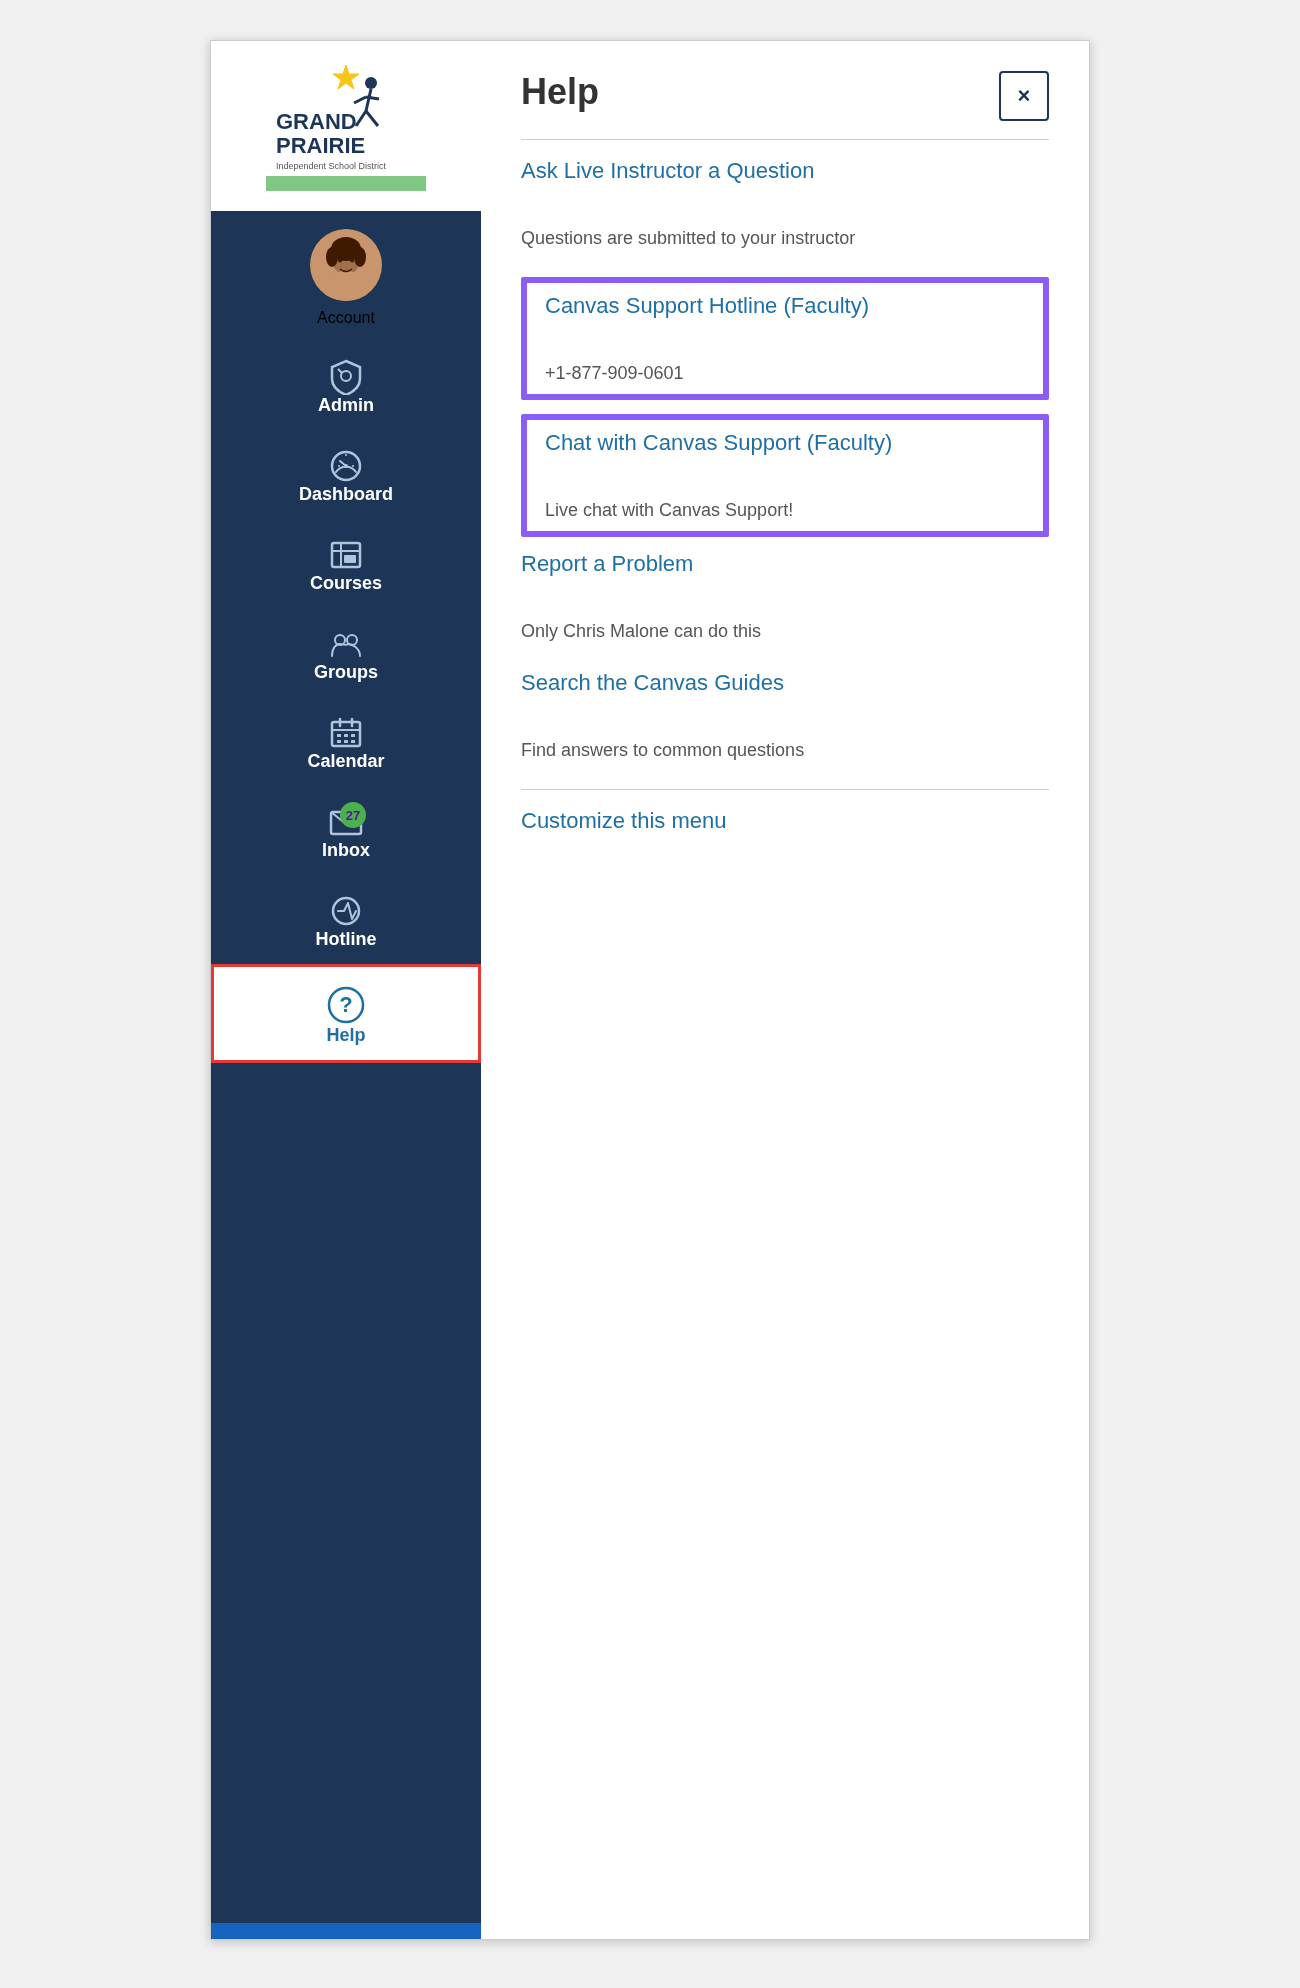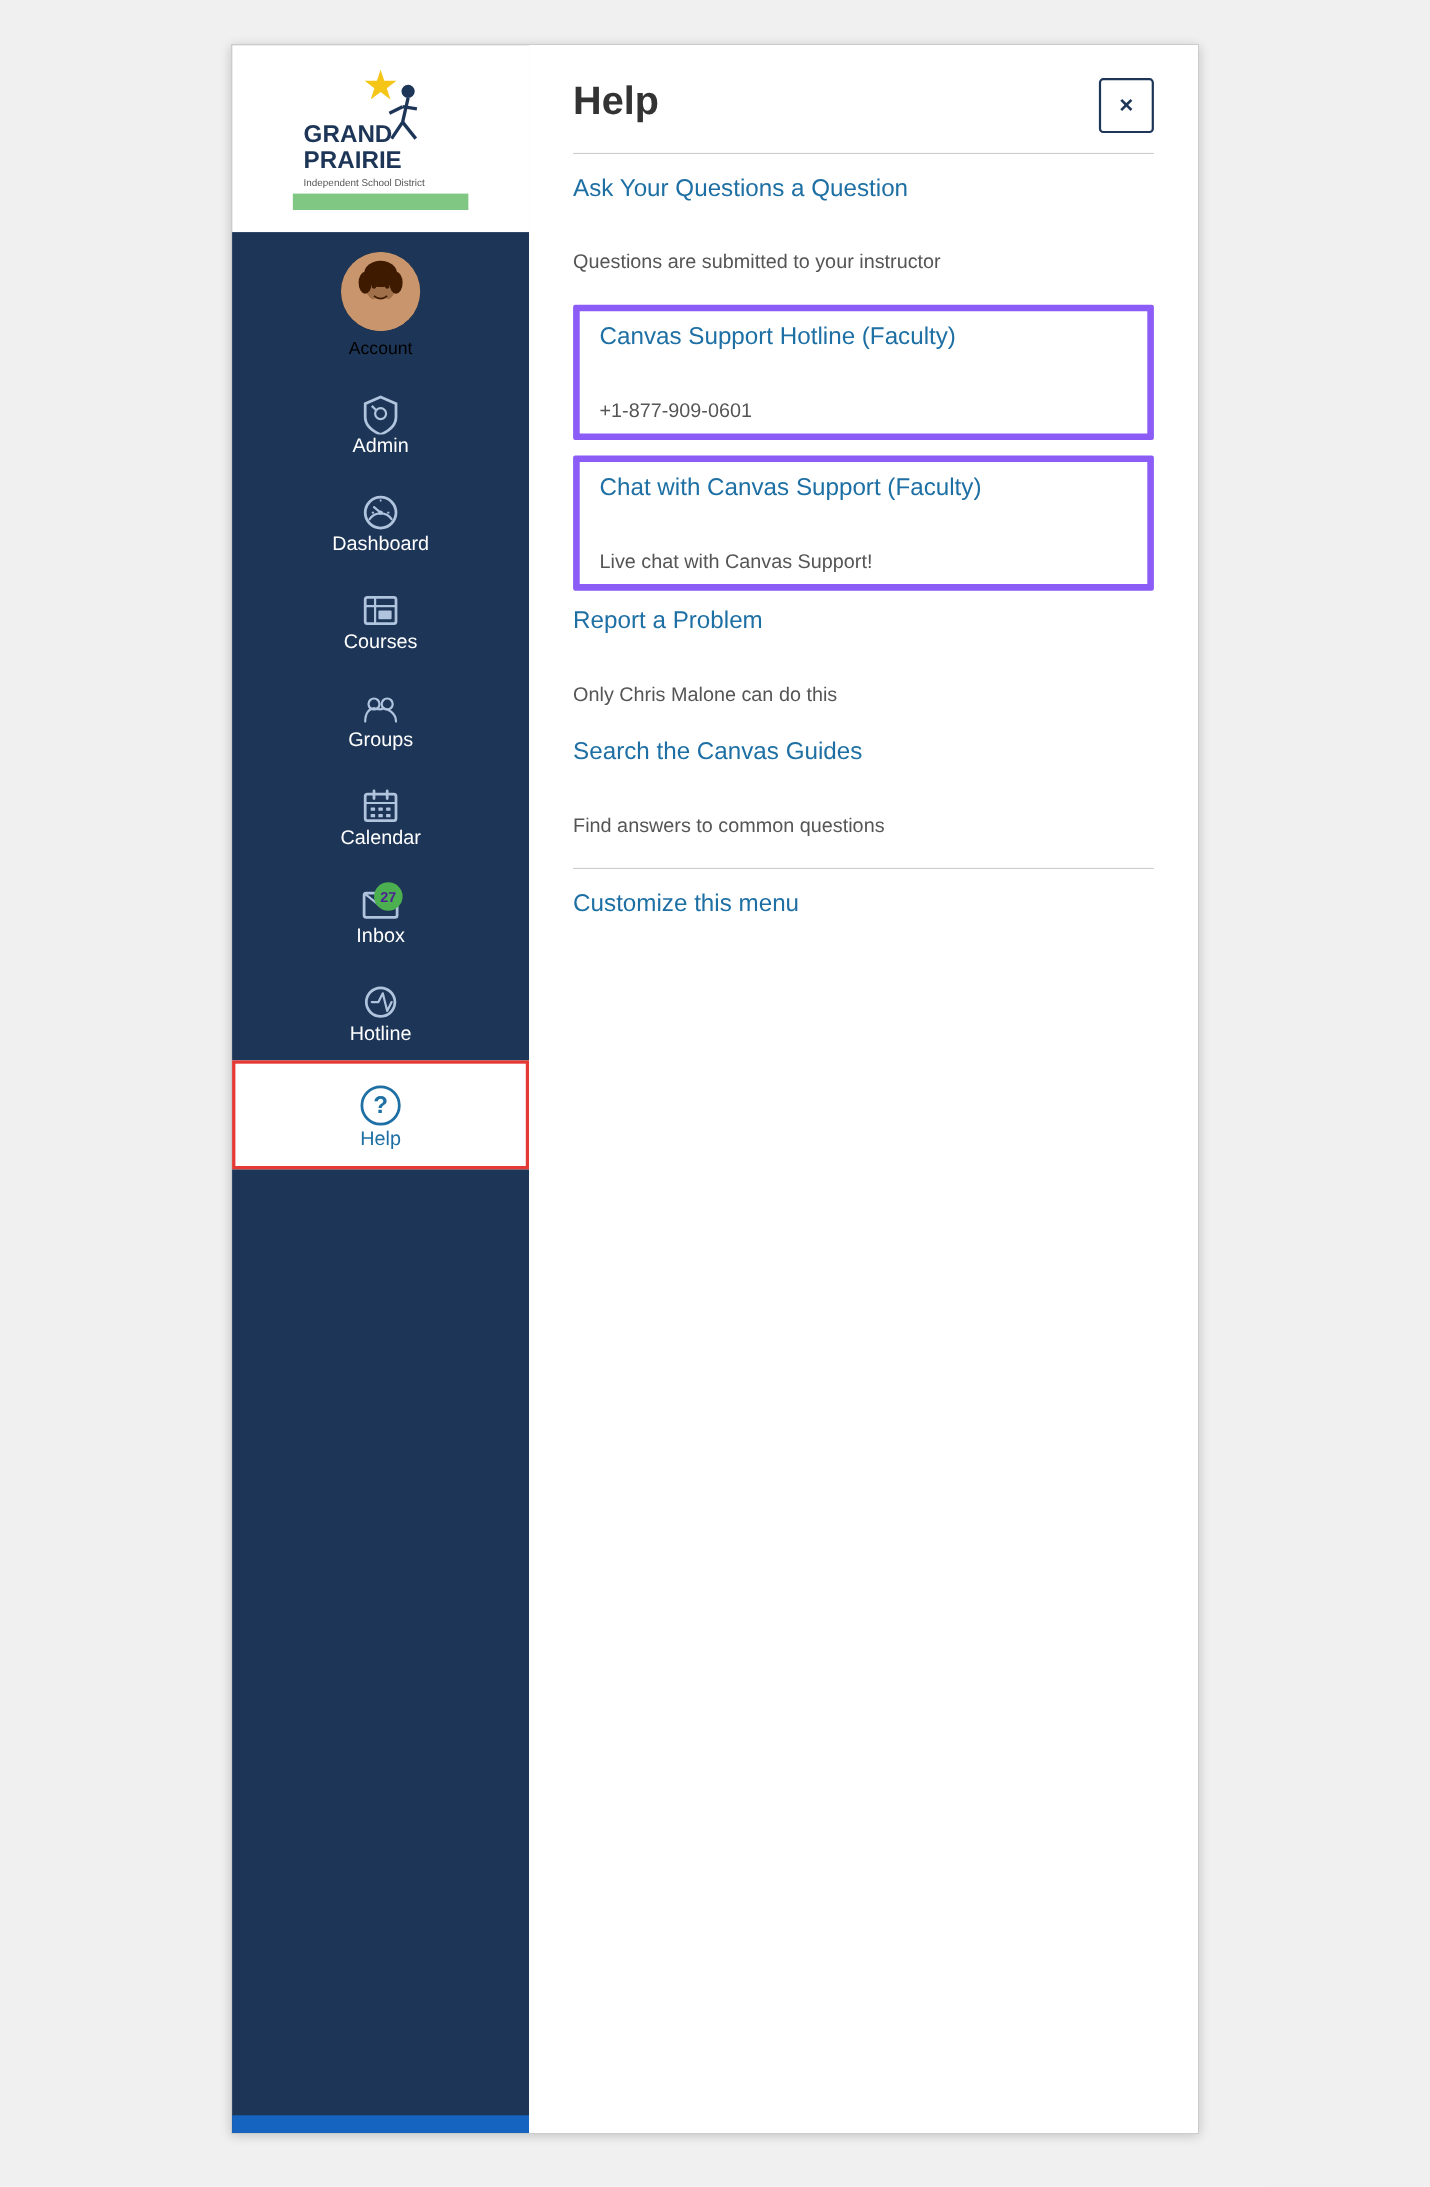--- a/index.html
+++ b/index.html
@@ -59,21 +59,21 @@
       justify-content: center;
       padding: 18px 10px 14px;
       cursor: pointer;
       color: #b0c4de;
       text-decoration: none;
       border-bottom: none;
     }
 
     .sidebar-item .label {
       font-size: 18px;
-      font-weight: 400;
+      font-weight: 700;
       color: white;
       text-align: left;
     }
 
     
     .sidebar-account {
       padding: 18px 10px 14px;
       display: flex;
       flex-direction: column;
       align-items: center;
@@ -366,21 +366,21 @@
 
     <div class="help-header">
       <h1 class="help-title">Help</h1>
       <button class="close-button">×</button>
     </div>
 
     <hr class="divider">
 
     
     <div class="help-section">
-      <a class="help-link">Ask Your Questions a Question</a>
+      <a class="help-link">Ask Live Instructor a Question</a>
       <p class="help-desc">Questions are submitted to your instructor</p>
     </div>
 
     
     <div class="highlight-box">
       <a class="help-link">Canvas Support Hotline (Faculty)</a>
       <p class="help-desc">+1-877-909-0601</p>
     </div>
 
     

